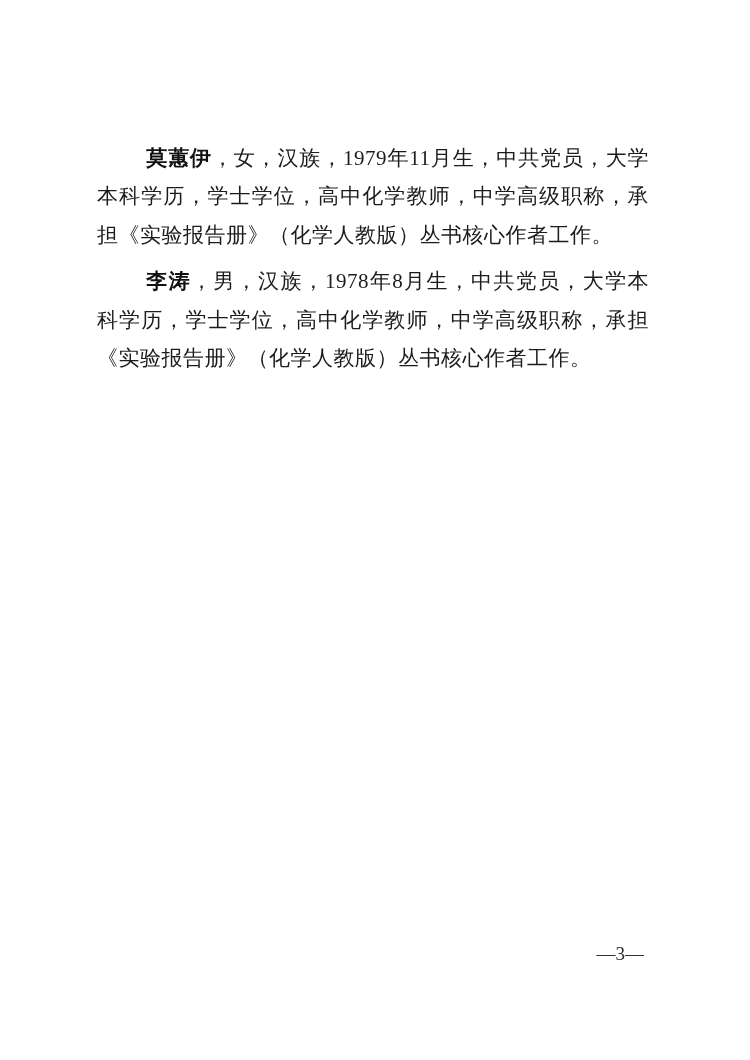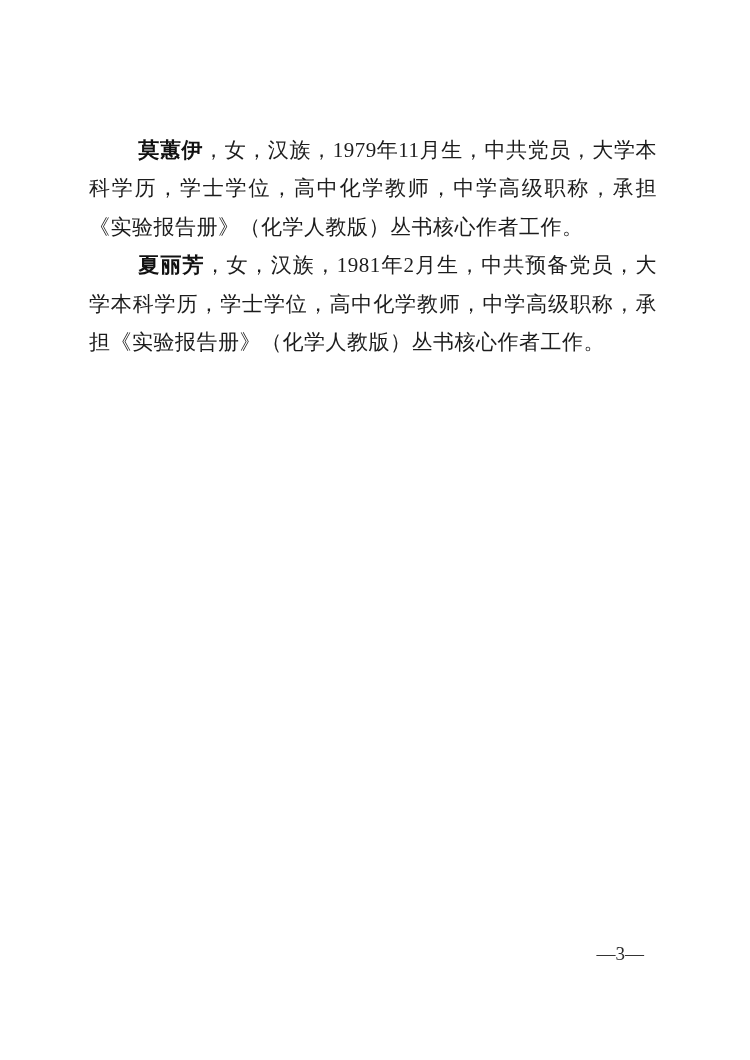--- a/index.html
+++ b/index.html
@@ -18,21 +18,21 @@
     font-family: "Liberation Serif", "DejaVu Serif", serif;
     color: #1c1c1c;
   }
   .content {
     position: absolute;
     left: 89px;
     top: 131px;
     width: 568px;
   }
   .content p {
-    margin: 0;
+    margin: 8px;
     padding: 0;
     font-size: 21px;
     line-height: 38.4px;
     text-align: justify;
     text-justify: inter-character;
     text-indent: 2.35em;
     letter-spacing: 0.5px;
     color: #1c1c1c;
   }
   .content p .person-name {
@@ -49,16 +49,16 @@
     font-family: "Liberation Serif", "DejaVu Serif", serif;
     letter-spacing: 0px;
   }
 </style>
 </head>
 <body>
 
 <div class="page">
   <div class="content">
     <p><span class="person-name">莫蕙伊</span><span>，女，汉族，1979年11月生，中共党员，大学本科学历，学士学位，高中化学教师，中学高级职称，承担《实验报告册》（化学人教版）丛书核心作者工作。</span></p>
-    <p><span class="person-name">夏丽芳</span><span>，女，汉族，1981年2月生，中共预备党员，大学本科学历，学士学位，高中化学教师，中学高级职称，承担《实验报告册》（化学人教版）丛书核心作者工作。</span></p>
+    <p><span class="person-name">李涛</span><span>，男，汉族，1978年8月生，中共党员，大学本科学历，学士学位，高中化学教师，中学高级职称，承担《实验报告册》（化学人教版）丛书核心作者工作。</span></p>
   </div>
   <div class="page-number">—3—</div>
 </div>
 
 </body></html>

